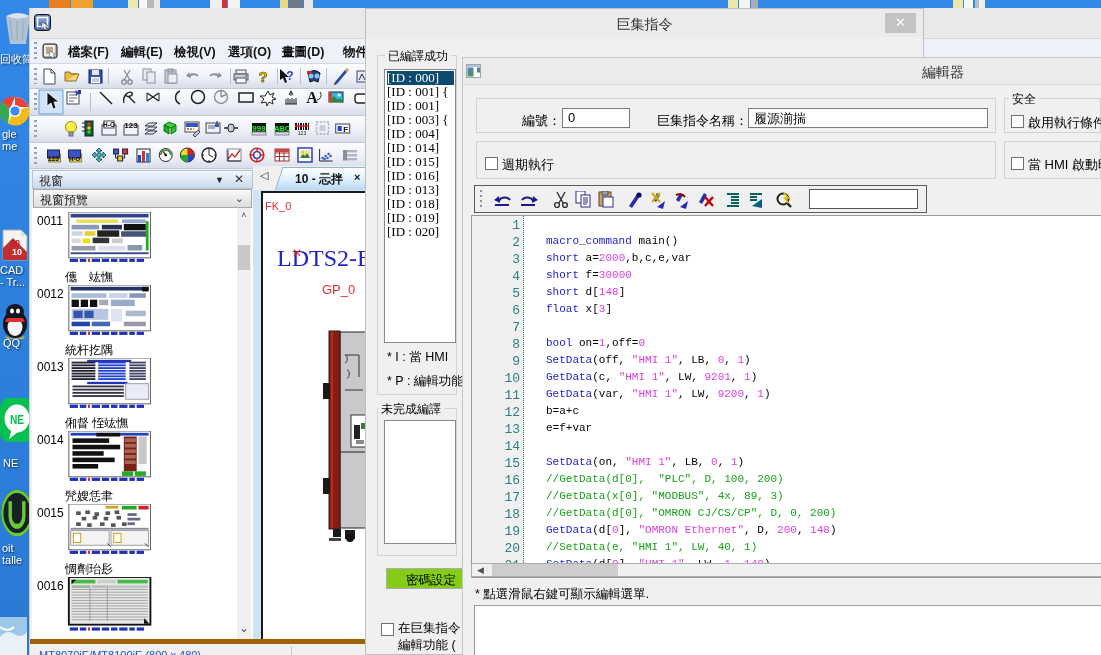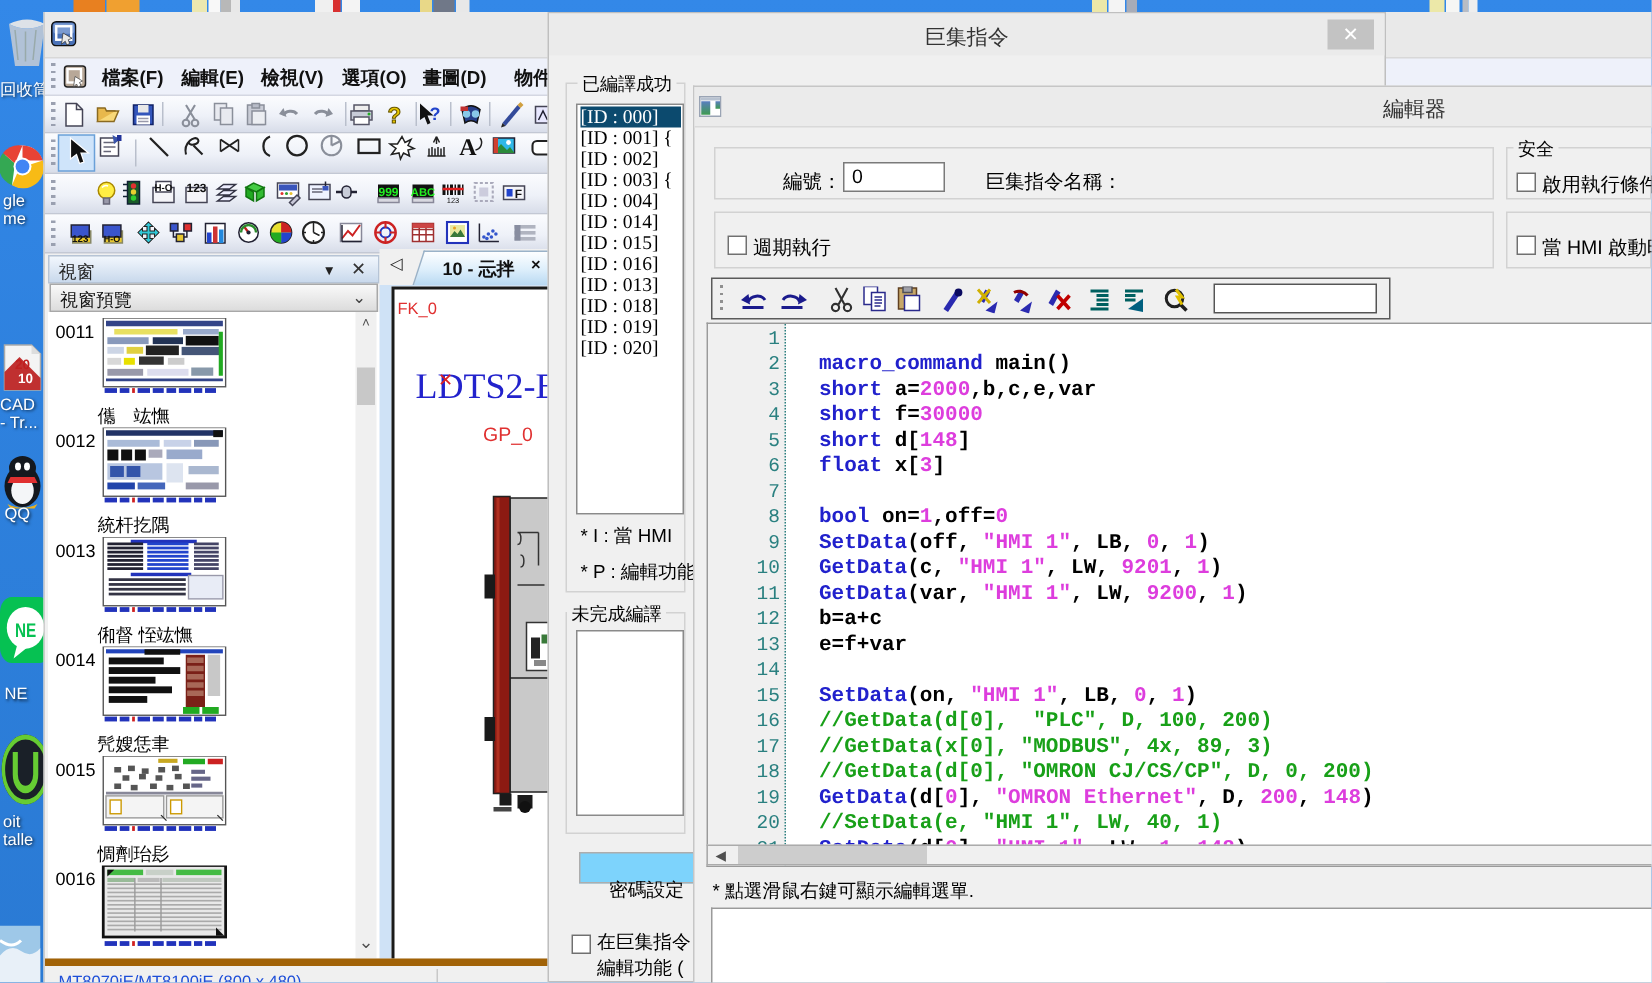--- a/index.html
+++ b/index.html
@@ -39,21 +39,21 @@
 .serif{font-family:"Liberation Serif",serif;}
 
 #ed{position:absolute;left:462px;top:57px;width:639px;height:598px;background:#f0f0f0;border-left:1px solid #c6c6c6;border-top:1px solid #c6c6c6;}
 #edtitle{position:absolute;left:0;top:0;width:960px;height:27px;background:#ebebeb;border-bottom:1px solid #d9d9d9;text-align:center;font-size:14px;color:#333;padding-top:6px;}
 .cb{position:absolute;width:13px;height:13px;background:#fff;border:1px solid #707070;}
 .lab{position:absolute;font-size:13px;color:#000;white-space:nowrap;}
 .inp{position:absolute;background:#fff;border:1px solid #7a7a7a;font-size:13px;color:#000;padding:1px 0 0 5px;}
 #codewrap{position:absolute;left:8px;top:157px;width:631px;height:363px;border:1px solid #9a9a9a;border-right:none;background:#fff;overflow:hidden;}
 #gutter{position:absolute;left:0;top:0;width:52px;height:100%;background:#f0f0f0;border-right:1px dotted #2a8080;}
 .ln{position:absolute;right:3px;width:40px;text-align:right;font-family:"Liberation Mono",monospace;font-size:13px;color:#2a8080;}
-.cl{position:absolute;left:74px;font-family:"Liberation Mono",monospace;font-size:14px;font-weight:bold;color:#000;white-space:pre;}
+.cl{position:absolute;left:74px;font-family:"Liberation Mono",monospace;font-size:11px;font-weight:normal;color:#000;white-space:pre;}
 .cl .k{color:#2121cc;}
 .cl .n{color:#dd3ddd;}
 .cl .c{color:#18a018;}
 #hsb{position:absolute;left:8px;top:505px;width:631px;height:14px;background:#f0f0f0;border:1px solid #ababab;border-right:none;}
 </style>
 </head>
 <body>
 <div id="desk">
     <div class="abs" style="left:49px;top:0;width:21px;height:8px;background:#e88020"></div>
     <div class="abs" style="left:71px;top:0;width:22px;height:8px;background:#f0a030"></div>
@@ -716,37 +716,37 @@
   <div id="statusbar">MT8070iE/MT8100iE (800 x 480)<div class="abs" style="left:261px;top:2px;width:1px;height:14px;background:#c8c8c8;"></div></div>
 </div>
 <div id="dlg">
   <div id="dlgtitle">巨集指令</div>
   <div id="dlgx">✕</div>
   <div class="gbox" style="left:11px;top:46px;width:80px;height:340px;"></div>
   <div class="glabel" style="left:19px;top:39px;">已編譯成功</div>
   <div class="lbox serif" style="left:18px;top:60px;width:72px;height:274px;font-size:13px;color:#000;line-height:14px;padding:1px 0 0 2px;white-space:nowrap;overflow:hidden;">
     <div style="background:#0c4a6e;color:#fff;margin:0 1px 0 0;">[ID : 000]</div>
     <div>[ID : 001] {</div>
-    <div>[ID : 002]</div>
+    <div>[ID : 001]</div>
     <div>[ID : 003] {</div>
     <div>[ID : 004]</div>
     <div>[ID : 014]</div>
     <div>[ID : 015]</div>
     <div>[ID : 016]</div>
     <div>[ID : 013]</div>
     <div>[ID : 018]</div>
     <div>[ID : 019]</div>
     <div>[ID : 020]</div>
   </div>
   <div class="lab" style="left:21px;top:340px;font-size:12.5px;">* I : 當 HMI</div>
   <div class="lab" style="left:21px;top:364px;font-size:12.5px;">* P : 編輯功能</div>
   <div class="gbox" style="left:11px;top:399px;width:80px;height:148px;"></div>
   <div class="glabel" style="left:12px;top:392px;">未完成編譯</div>
   <div class="lbox" style="left:18px;top:411px;width:72px;height:124px;"></div>
-  <div class="abs" style="left:20px;top:559px;width:90px;height:21px;background:#7dd3fc;border:1px solid #adadad;font-size:12.5px;color:#000;text-align:center;padding-top:16px;">密碼設定</div>
+  <div class="abs" style="left:20px;top:559px;width:90px;height:21px;background:#84cc16;border:1px solid #adadad;font-size:12.5px;color:#000;text-align:center;padding-top:3px;">密碼設定</div>
   <div class="cb" style="left:15px;top:614px;"></div>
   <div class="lab" style="left:32px;top:611px;font-size:12.5px;">在巨集指令<br>編輯功能 (</div>
 </div>
 <div id="ed">
   <div id="edtitle">編輯器</div>
   <svg class="abs" style="left:3px;top:6px;" width="15" height="14" viewBox="0 0 15 14">
       <defs>
         <linearGradient id="bg1" x1="0" y1="0" x2="0" y2="1">
           <stop offset="0" stop-color="#5a7ec0"></stop>
           <stop offset="1" stop-color="#3e9a50"></stop>
@@ -755,20 +755,21 @@
       <rect x="0.5" y="0.5" width="14" height="13" fill="#fff" stroke="#9aa4b4"></rect>
       <rect x="1" y="1" width="13" height="2" fill="#b8c2d0"></rect>
       <rect x="1.5" y="3.5" width="6" height="9" fill="url(#bg1)"></rect>
       <rect x="11" y="3.5" width="3" height="5" fill="url(#bg1)"></rect>
     </svg>
 
   <div class="gbox" style="left:13px;top:40px;width:520px;height:35px;"></div>
   <div class="lab" style="left:59px;top:54px;">編號：</div>
   <div class="inp" style="left:99px;top:50px;width:68px;height:20px;">0</div>
   <div class="lab" style="left:194px;top:54px;">巨集指令名稱：</div>
+  <div class="inp" style="left:285px;top:50px;width:240px;height:20px;">履源湔揣</div>
 
   <div class="gbox" style="left:541px;top:40px;width:97px;height:35px;"></div>
   <div class="glabel" style="left:546px;top:33px;">安全</div>
   <div class="cb" style="left:548px;top:57px;"></div>
   <div class="lab" style="left:565px;top:56px;">啟用執行條件</div>
 
   <div class="gbox" style="left:13px;top:83px;width:520px;height:38px;"></div>
   <div class="cb" style="left:22px;top:99px;"></div>
   <div class="lab" style="left:39px;top:98px;">週期執行</div>
 

